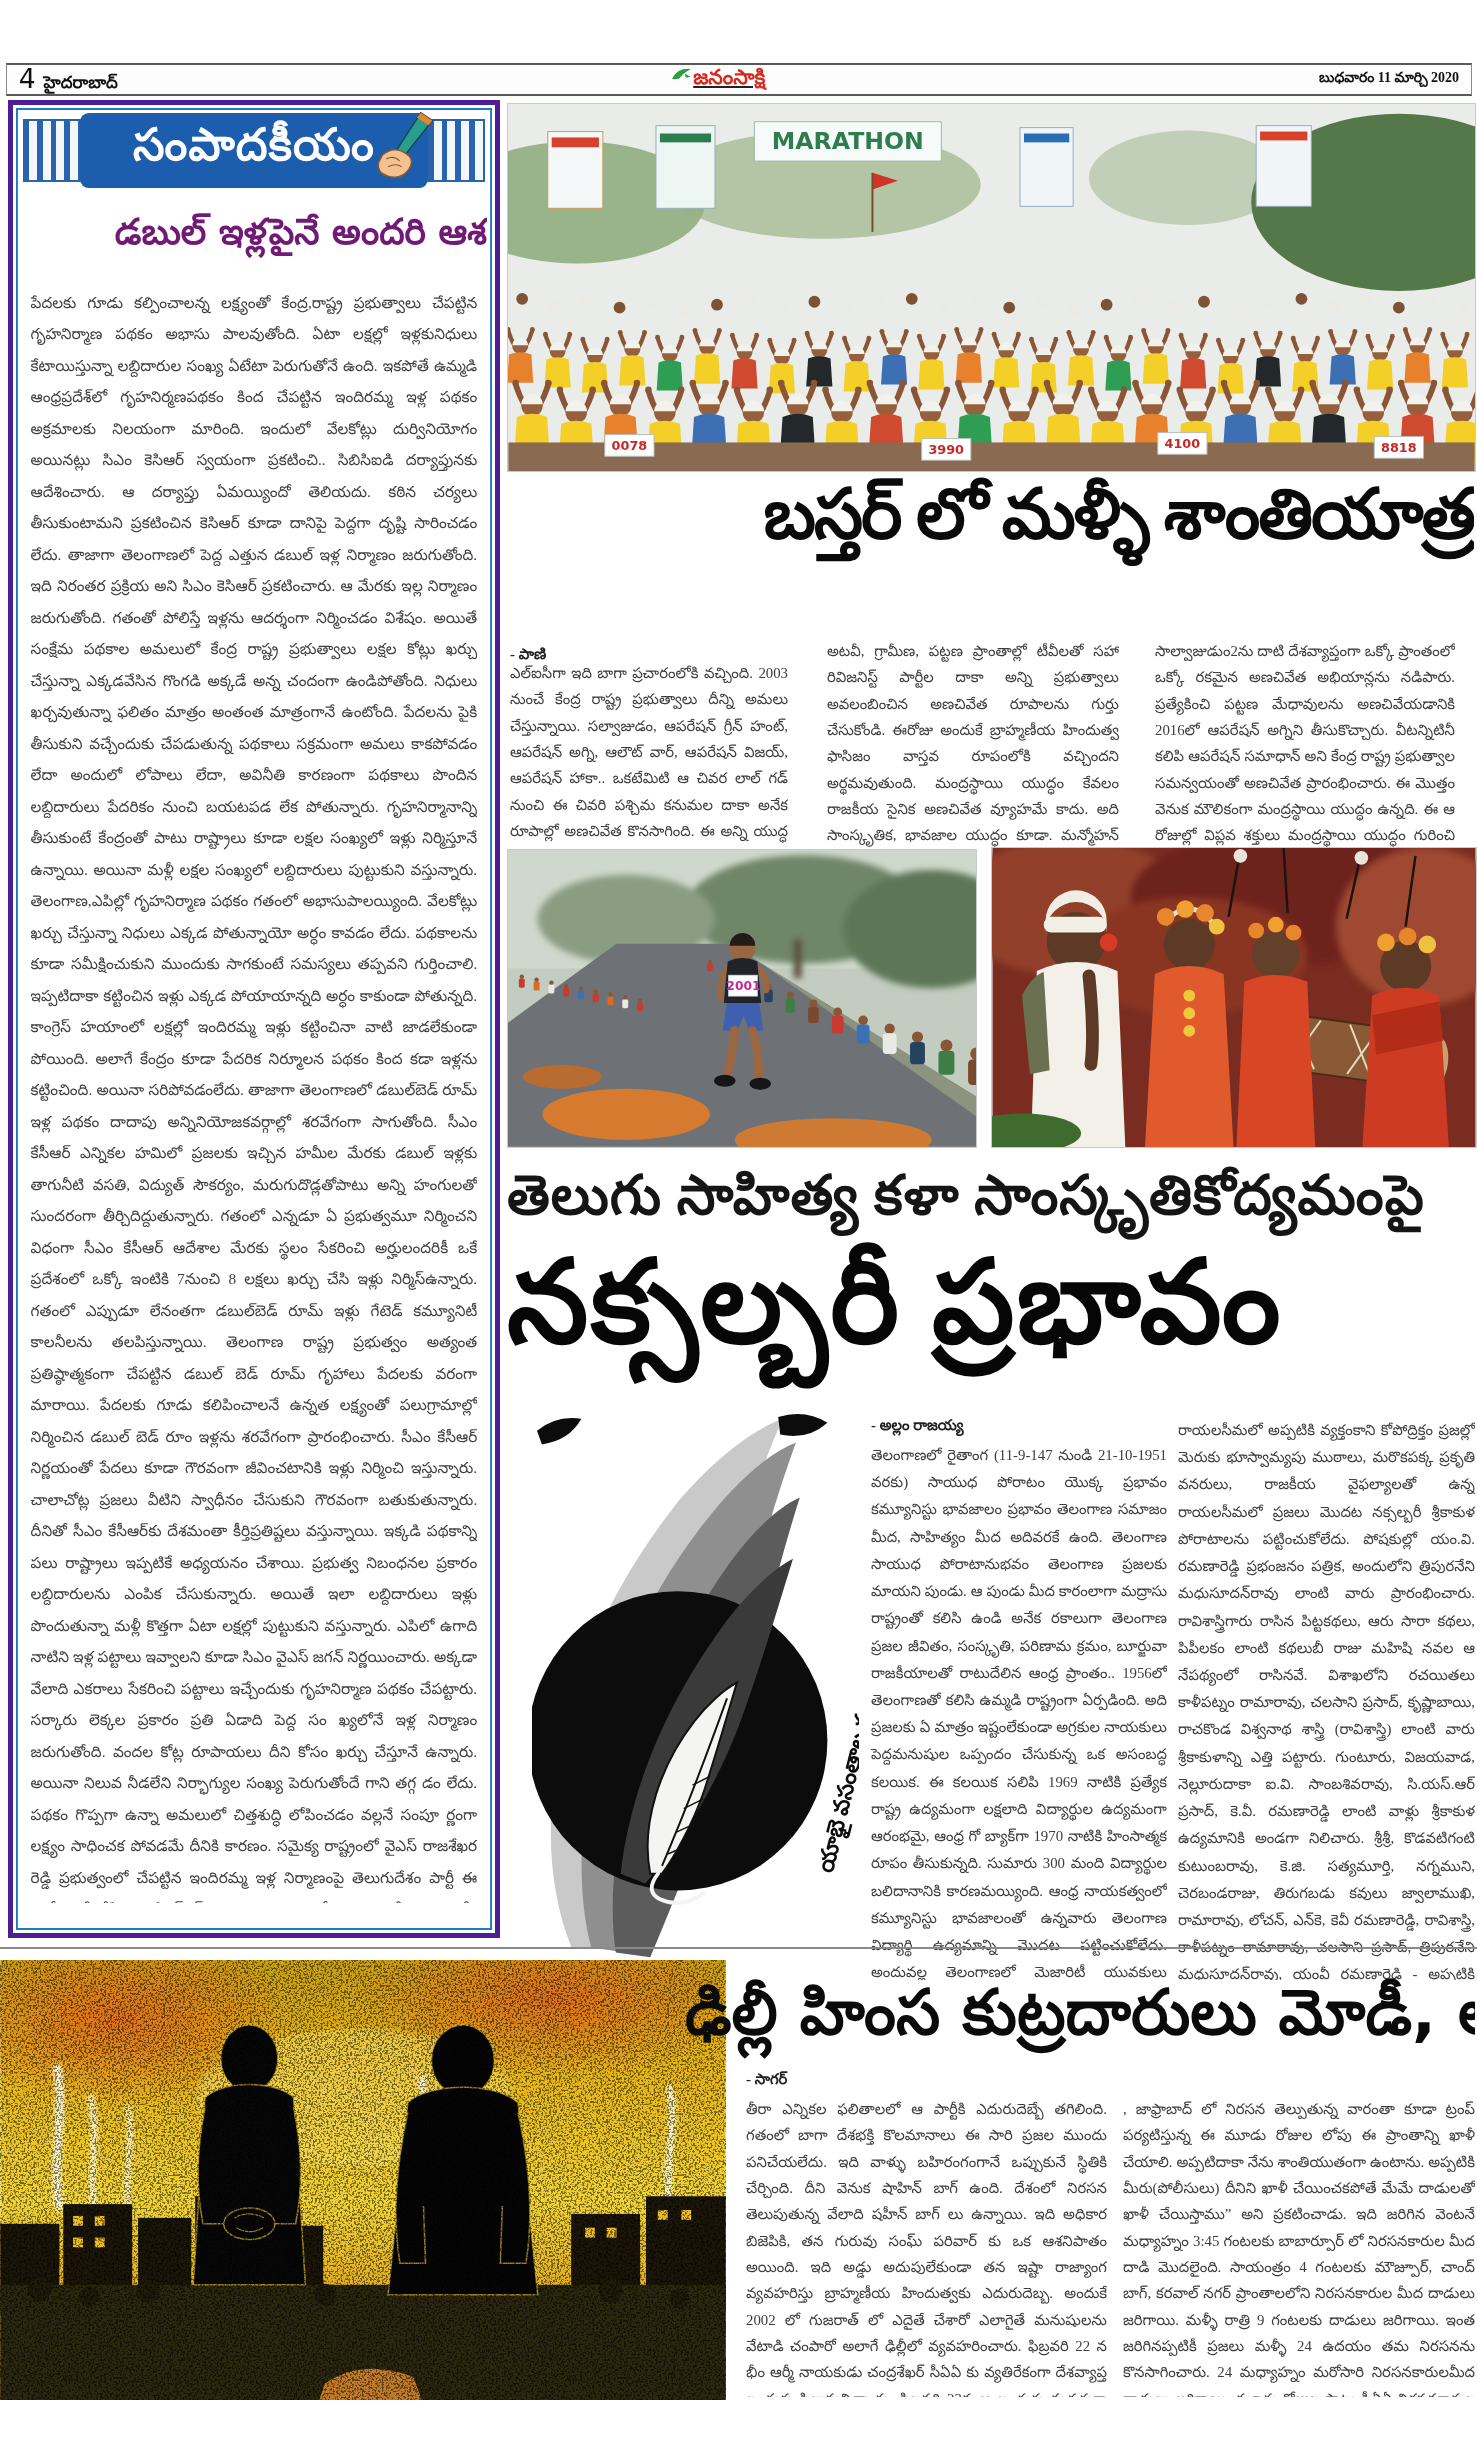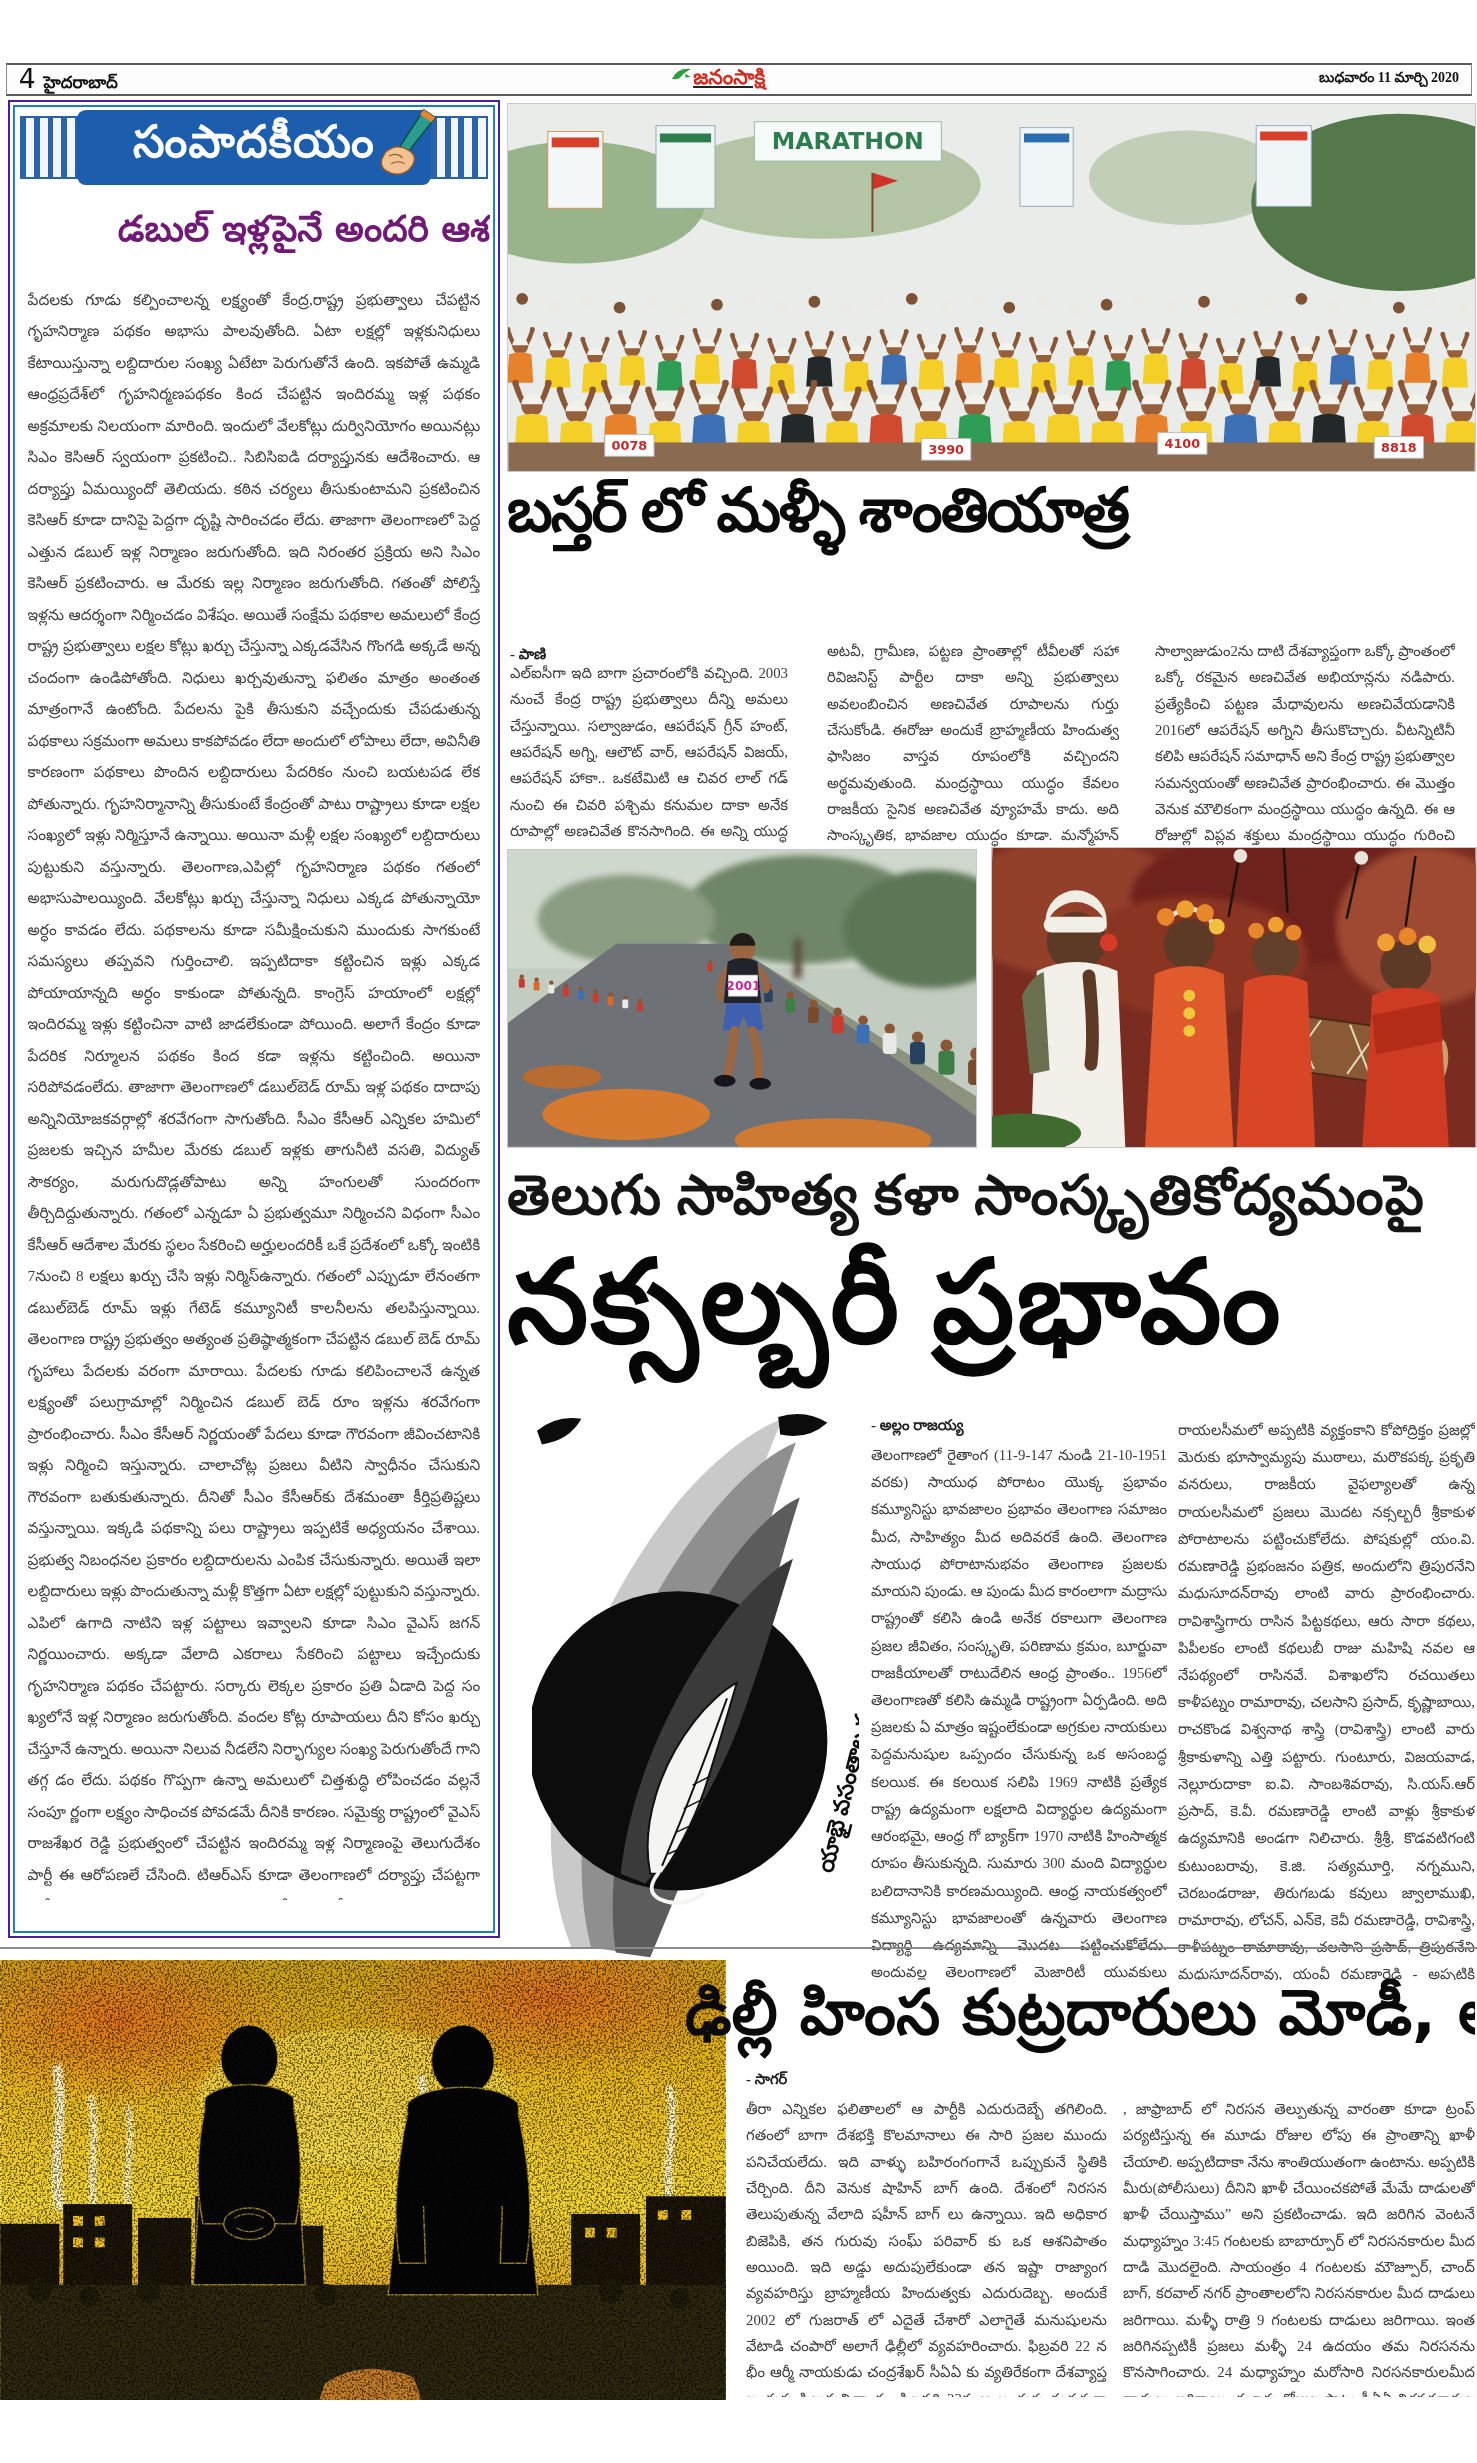--- a/index.html
+++ b/index.html
@@ -10,41 +10,41 @@
   .header-bar{left:5.9px;top:63px;width:1466px;height:32.5px;border:1px solid #8a8a8a;
     border-top:2px solid #5a5a5a;border-bottom:2px solid #5a5a5a;background:#fdfdfd;
     display:flex;align-items:center;justify-content:space-between;padding:0 11.8px;box-sizing:border-box;}
   .hdr-left{display:flex;align-items:baseline;gap:7.9px;}
   .page-num{font-size:26.6px;font-family:"DejaVu Sans",sans-serif;font-weight:400;color:#111;}
   .city{font-size:16.7px;font-weight:700;color:#111;}
   .masthead{display:flex;gap:0;text-decoration:underline;}
   .masthead-text{font-size:20.7px;font-weight:700;color:#d42a1e;font-family:"DejaVu Sans",sans-serif;}
   .hdr-date{font-size:14px;font-weight:700;color:#111;}
   
-  .editorial-box{left:7.9px;top:100px;width:492px;height:1838px;border:2px solid #4c1d95;
+  .editorial-box{left:7.9px;top:100px;width:492px;height:1838px;border:5px solid #4c1d95;
     box-shadow:inset 0 0 0 3px #fff,inset 0 0 0 4.9px #1a7dc4;background:#fff;box-sizing:border-box;overflow:hidden;}
   .ed-banner{position:relative;height:63px;margin:13.8px 9.9px 0 9.9px;}
   .ed-stripes{position:absolute;top:0;bottom:0;width:71px;
     background:repeating-linear-gradient(90deg,#2a63ad 0 5.9px,#f3f6fb 5.9px 13.8px);
     border-top:2px solid #2a63ad;border-bottom:2px solid #2a63ad;}
   .ed-stripes.left{left:0;} .ed-stripes.right{right:0;}
   .ed-banner-label{position:absolute;left:57px;right:57px;top:-5.9px;bottom:-5.9px;background:#1d5dae;
     border-radius:8.9px;color:#fff;display:flex;align-items:center;justify-content:center;
     font-size:45px;font-weight:700;letter-spacing:1px;}
   .pencil-hand{position:absolute;right:43px;top:-11.8px;width:77px;height:77px;}
   .ed-headline{margin:29.6px 7.9px 0 7.9px;text-align:right;font-size:36px;font-weight:700;color:#701a75;
     font-family:"DejaVu Sans",sans-serif;white-space:nowrap;overflow:hidden;}
   .ed-body{margin:25.6px 17.7px 0 17.7px;font-size:15.3px;line-height:2.06;text-align:justify;
     color:#3e3e3e;height:1616px;overflow:hidden;}
   
   .byline{font-weight:700;font-size:14.8px;color:#222;}
   .col{font-size:14.8px;line-height:1.78;text-align:justify;color:#3c3c3c;overflow:hidden;}
   
-  .bastar-headline{left:507px;top:475px;width:967px;height:158px;font-family:Liberation Sans, sans-serif;
-    font-size:61px;font-weight:800;color:#0a0a0a;letter-spacing:-2px;text-align:left;
+  .bastar-headline{left:507px;top:475px;width:967px;height:158px;font-family:Liberation Serif, serif;
+    font-size:70px;font-weight:800;color:#0a0a0a;letter-spacing:-2px;text-align:right;
     white-space:nowrap;overflow:hidden;}
   .nx-kicker{left:507px;top:1164px;width:967px;font-size:55px;font-weight:600;color:#151515;
     letter-spacing:1px;white-space:nowrap;overflow:hidden;}
   .nx-headline{left:507px;top:1237px;width:967px;font-size:116px;font-weight:700;color:#060606;
     letter-spacing:2px;white-space:nowrap;overflow:hidden;}
   .delhi-headline{left:685px;top:1976px;width:790px;height:99px;font-family:"DejaVu Sans",sans-serif;
     font-size:63px;font-weight:800;color:#0a0a0a;white-space:nowrap;overflow:hidden;}
   .photo{border:1px solid #c9c9c9;background:#eee;}
   .divider{left:0;top:1947px;width:1478px;border-top:2px solid #8a8a8a;}
 </style>

